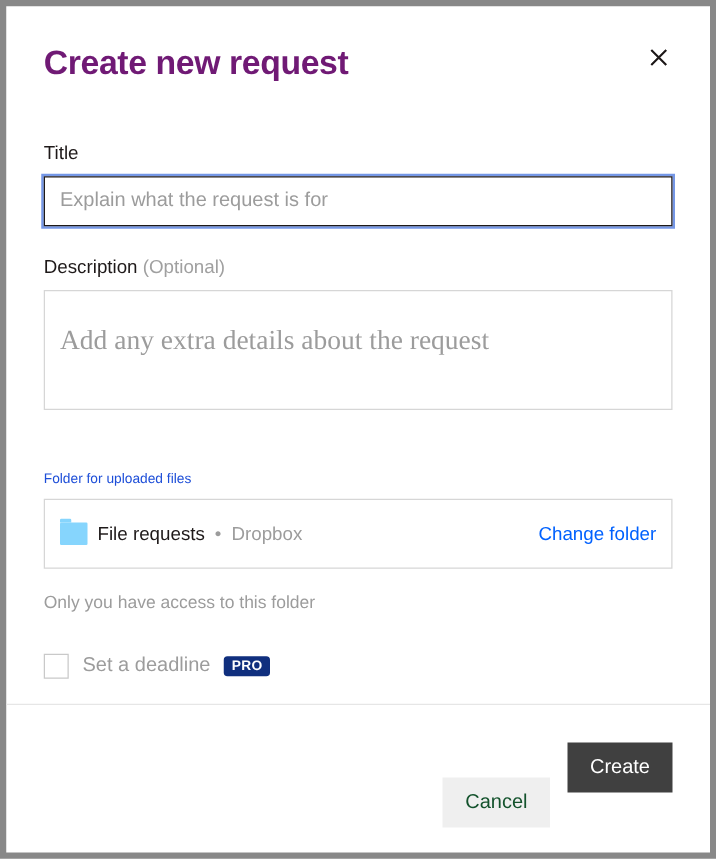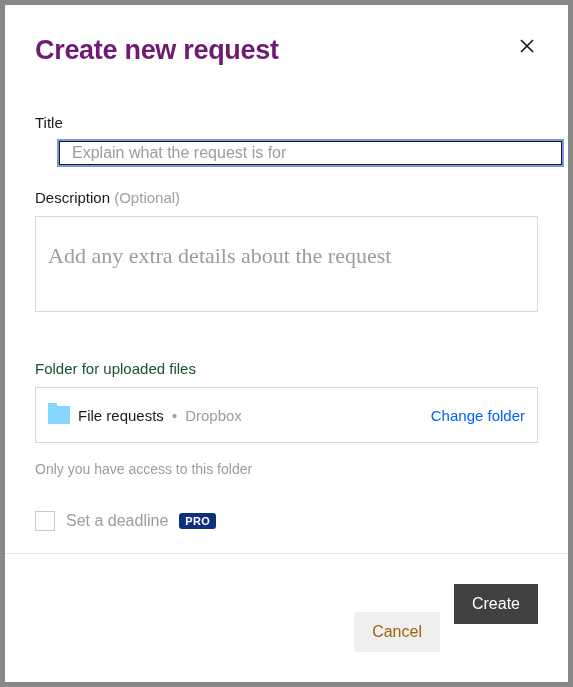--- a/index.html
+++ b/index.html
@@ -51,49 +51,48 @@
     .field-label {
       font-size: 15px;
       font-weight: 500;
       color: #1e1919;
       display: block;
       margin-bottom: 10px;
     }
     .optional { color: #a0a0a0; font-weight: 400; }
     .text-input {
       width: 100%;
-      height: 24px;
+      height: 40px;
       border: 1px solid #c2c2c2;
       padding: 0 12px;
       font-size: 16px;
       color: #1e1919;
       outline: none;
-      margin-left: 24px;
     }
     .text-input.focused {
       border: 1px solid #1e1919;
       box-shadow: 0 0 0 2px #7597e6;
     }
     .text-input::placeholder { color: #9c9c9c; }
     .textarea {
       width: 100%;
       height: 96px;
       border: 1px solid #d6d6d6;
       padding: 26px 12px;
       font-size: 22px;
       color: #1e1919;
       outline: none;
       resize: none;
       font-family: Liberation Serif, serif;
     }
     .textarea::placeholder { color: #9c9c9c; }
     .section-label {
-      font-size: 15px;
+      font-size: 11px;
       font-weight: 500;
-      color: #14532d;
+      color: #1d4ed8;
       margin-top: 44px;
       margin-bottom: 10px;
       display: block;
     }
     .folder-picker {
       border: 1px solid #d6d6d6;
       height: 56px;
       display: flex;
       align-items: center;
       justify-content: space-between;
@@ -162,21 +161,21 @@
     }
     .btn {
       height: 40px;
       padding: 0 18px;
       border: none;
       font-size: 16px;
       font-weight: 500;
       cursor: pointer;
       font-family: inherit;
     }
-    .btn-cancel { background: #efefef; color: #a16207; margin-top: 28px; }
+    .btn-cancel { background: #efefef; color: #14532d; margin-top: 28px; }
     .btn-primary { background: #404040; color: #fff; }
   </style>
 </head>
 <body>
 
 <div class="modal">
   <div class="modal-body">
     <div class="header-row">
       <h1 class="title">Create new request</h1>
       <button class="close-btn">

